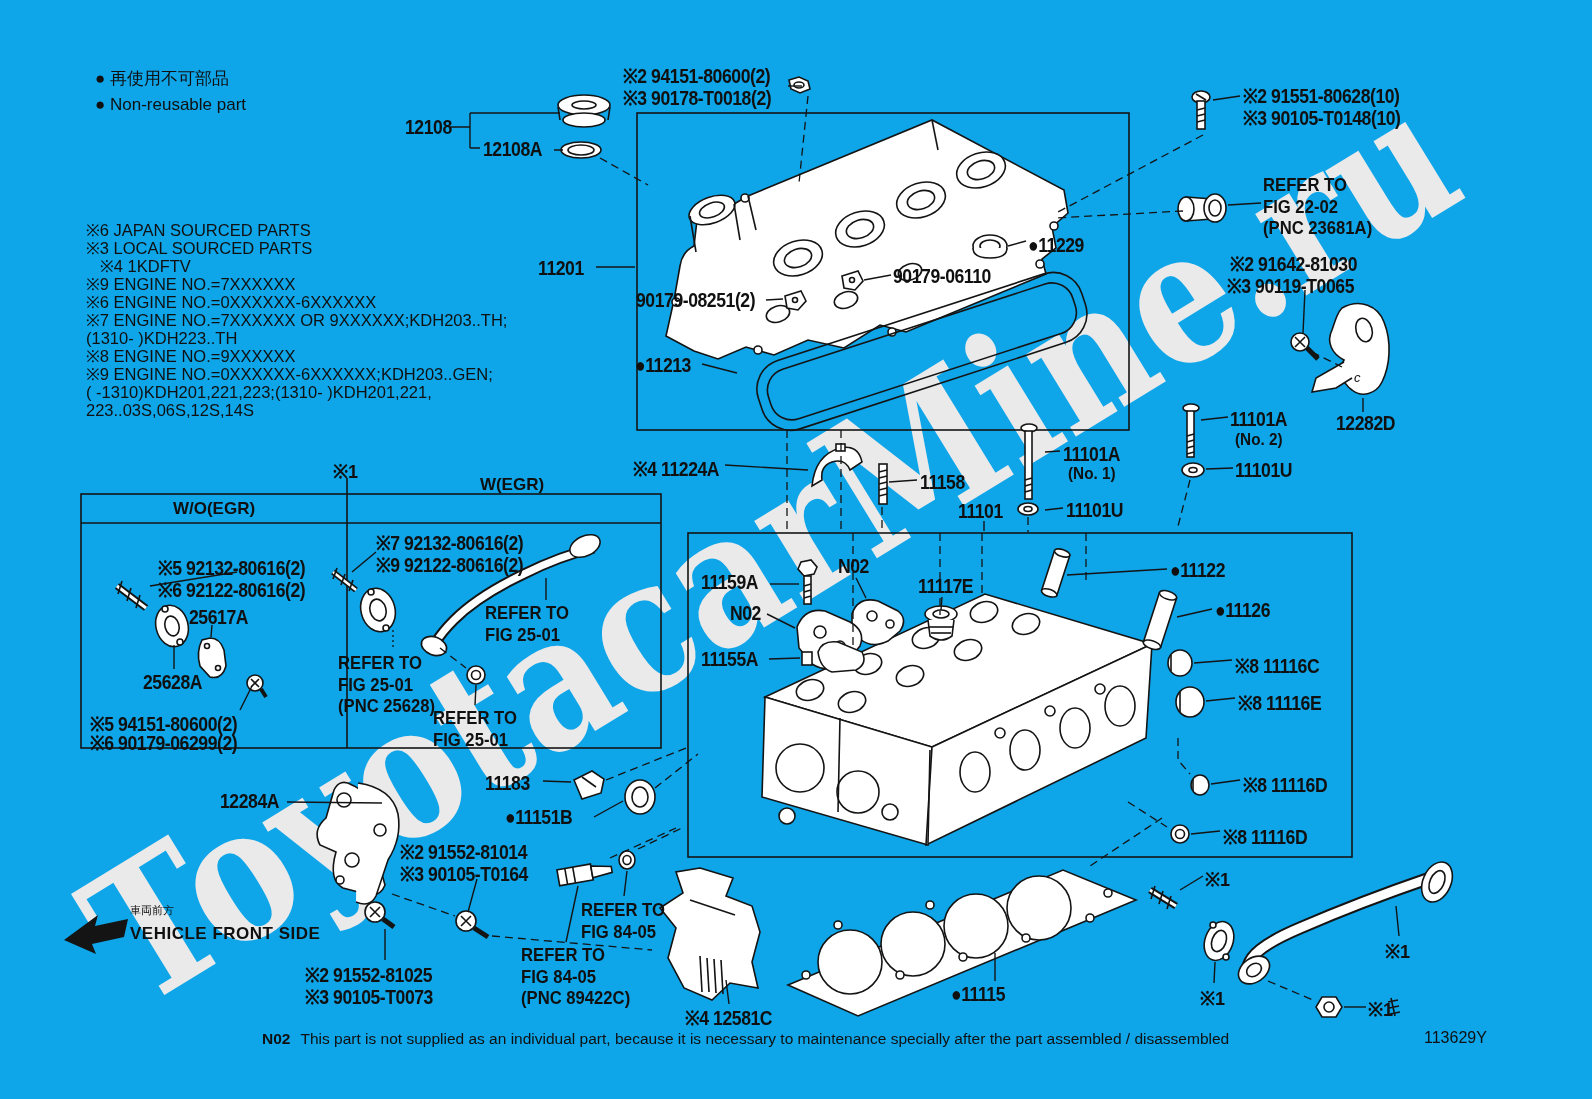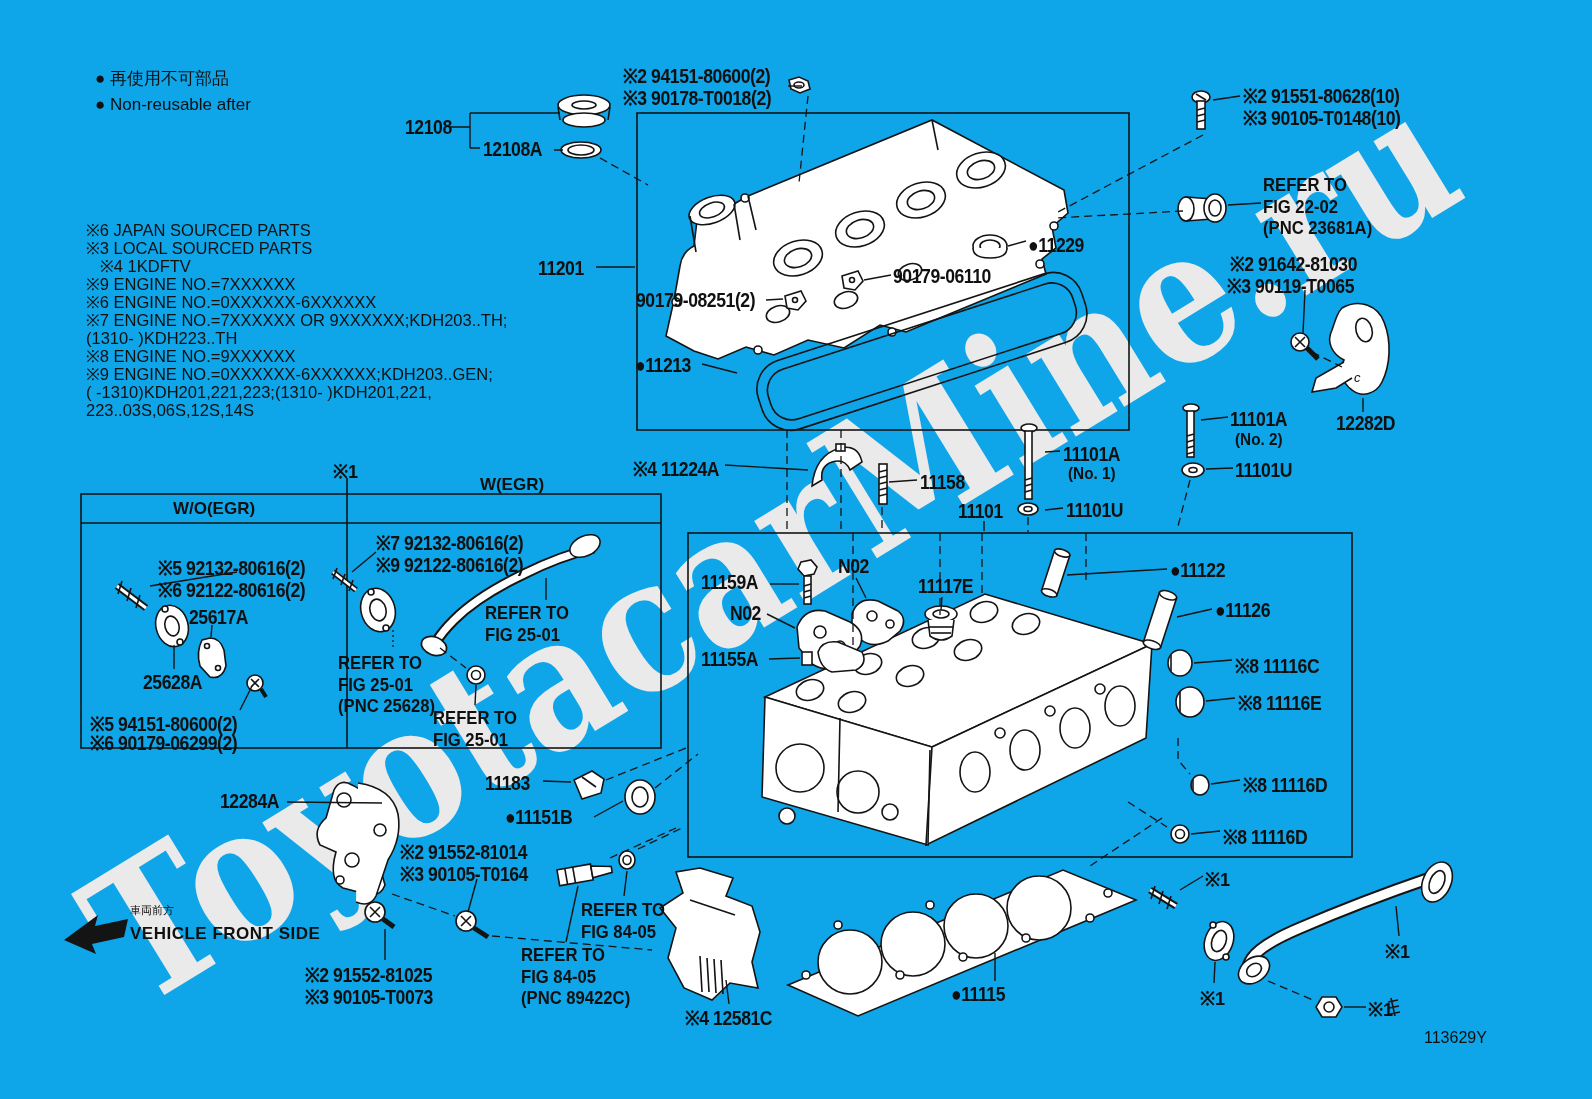--- a/index.html
+++ b/index.html
@@ -441,21 +441,21 @@
     <line x1="440" y1="648" x2="466" y2="668"></line>
     <line x1="393" y1="630" x2="393" y2="650" stroke-dasharray="2 3"></line>
   </g>
 
   <g fill="#141414" stroke="none">
     <path d="M64,940 L98,915 L95,926 L128,919 L124,937 L92,944 L96,954 Z"></path>
   </g>
 </svg>
 
 <div class="lbl legend-line" style="left:95px;top:66px">● 再使用不可部品</div>
-<div class="lbl legend-line" style="left:95px;top:92px">● Non-reusable after</div>
+<div class="lbl legend-line" style="left:95px;top:92px">● Non-reusable part</div>
 
 <div>
   <div class="lbl note" style="left:86px;top:221px">※6 JAPAN SOURCED PARTS</div>
   <div class="lbl note" style="left:86px;top:239px">※3 LOCAL SOURCED PARTS</div>
   <div class="lbl note" style="left:100px;top:257px">※4 1KDFTV</div>
   <div class="lbl note" style="left:86px;top:275px">※9 ENGINE NO.=7XXXXXX</div>
   <div class="lbl note" style="left:86px;top:293px">※6 ENGINE NO.=0XXXXXX-6XXXXXX</div>
   <div class="lbl note" style="left:86px;top:311px">※7 ENGINE NO.=7XXXXXX OR 9XXXXXX;KDH203..TH;</div>
   <div class="lbl note" style="left:86px;top:329px">(1310-      )KDH223..TH</div>
   <div class="lbl note" style="left:86px;top:347px">※8 ENGINE NO.=9XXXXXX</div>
@@ -555,15 +555,18 @@
 <div class="refer lbl" style="left:433px;top:707px">
   <div>REFER TO</div>
   <div>FIG 25-01</div>
 </div>
 
 <div class="lbl star" style="left:1205px;top:866px">※1</div>
 <div class="lbl star" style="left:1385px;top:938px">※1</div>
 <div class="lbl star" style="left:1200px;top:985px">※1</div>
 <div class="lbl star" style="left:1368px;top:996px">※1</div>
 
+<div class="lbl footer" style="left:262px;top:1030px">
+  <span class="b">N02</span><span>This part is not supplied as an individual part, because it is necessary to maintenance specially after the part assembled / disassembled</span>
+</div>
 <div class="lbl doc" style="left:1424px;top:1029px">113629Y</div>
 
 </div>
 
 </body></html>

